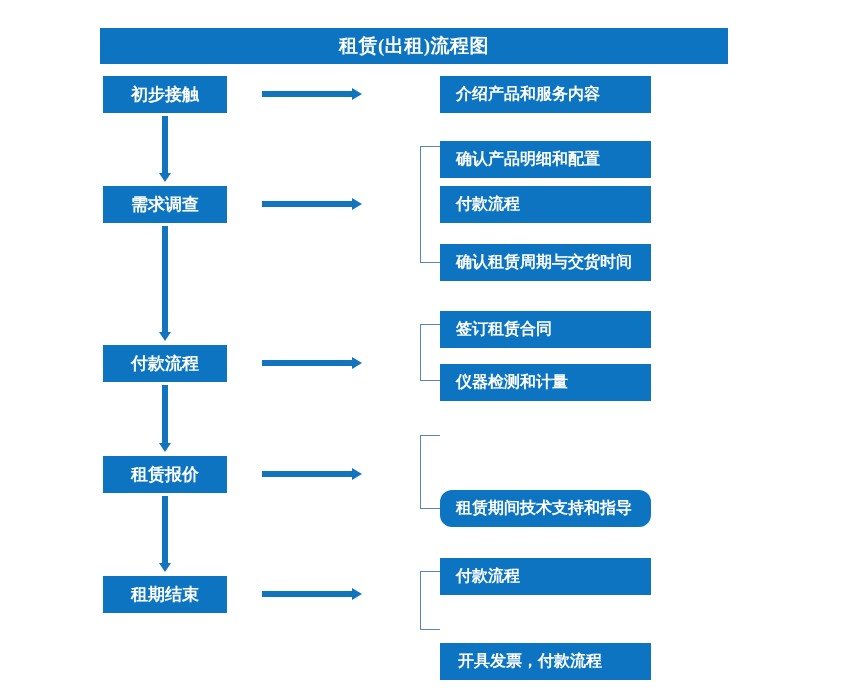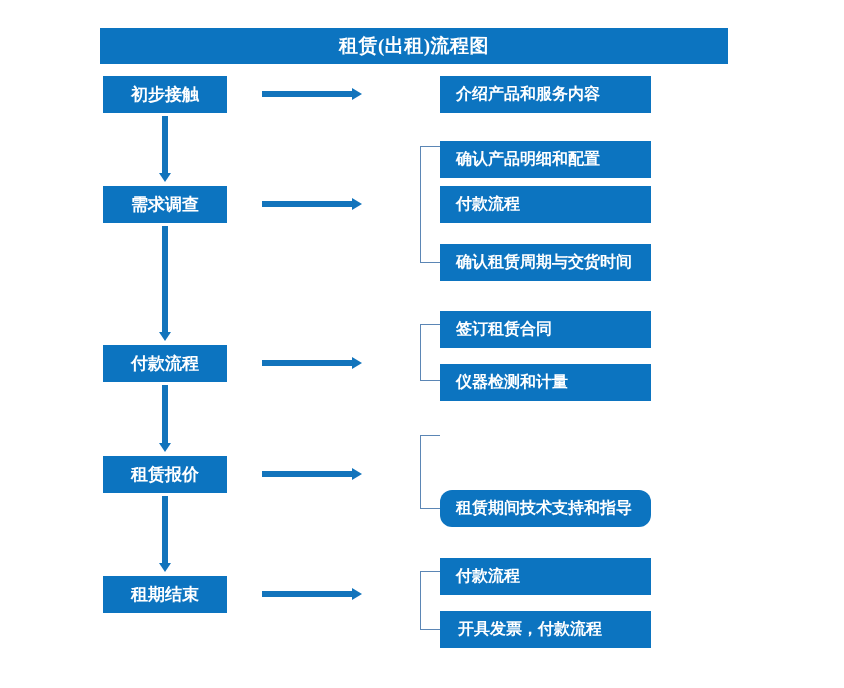--- a/index.html
+++ b/index.html
@@ -153,15 +153,15 @@
   <div class="node node-right" style="top:141px;text-align:center;">确认产品明细和配置</div>
   <div class="node node-right" style="top:186px;">付款流程</div>
   <div class="node node-right" style="top:244px;">确认租赁周期与交货时间</div>
 
   <div class="node node-right" style="top:311px;">签订租赁合同</div>
   <div class="node node-right" style="top:364px;">仪器检测和计量</div>
 
   <div class="node node-right" style="top:490px;border-radius:12px;">租赁期间技术支持和指导</div>
 
   <div class="node node-right" style="top:558px;">付款流程</div>
-  <div class="node node-right" style="top:611px;padding-left:18px;">开具发票，付款流程</div>
+  <div class="node node-right" style="top:643px;padding-left:18px;">开具发票，付款流程</div>
 
 </div>
 
 </body></html>

